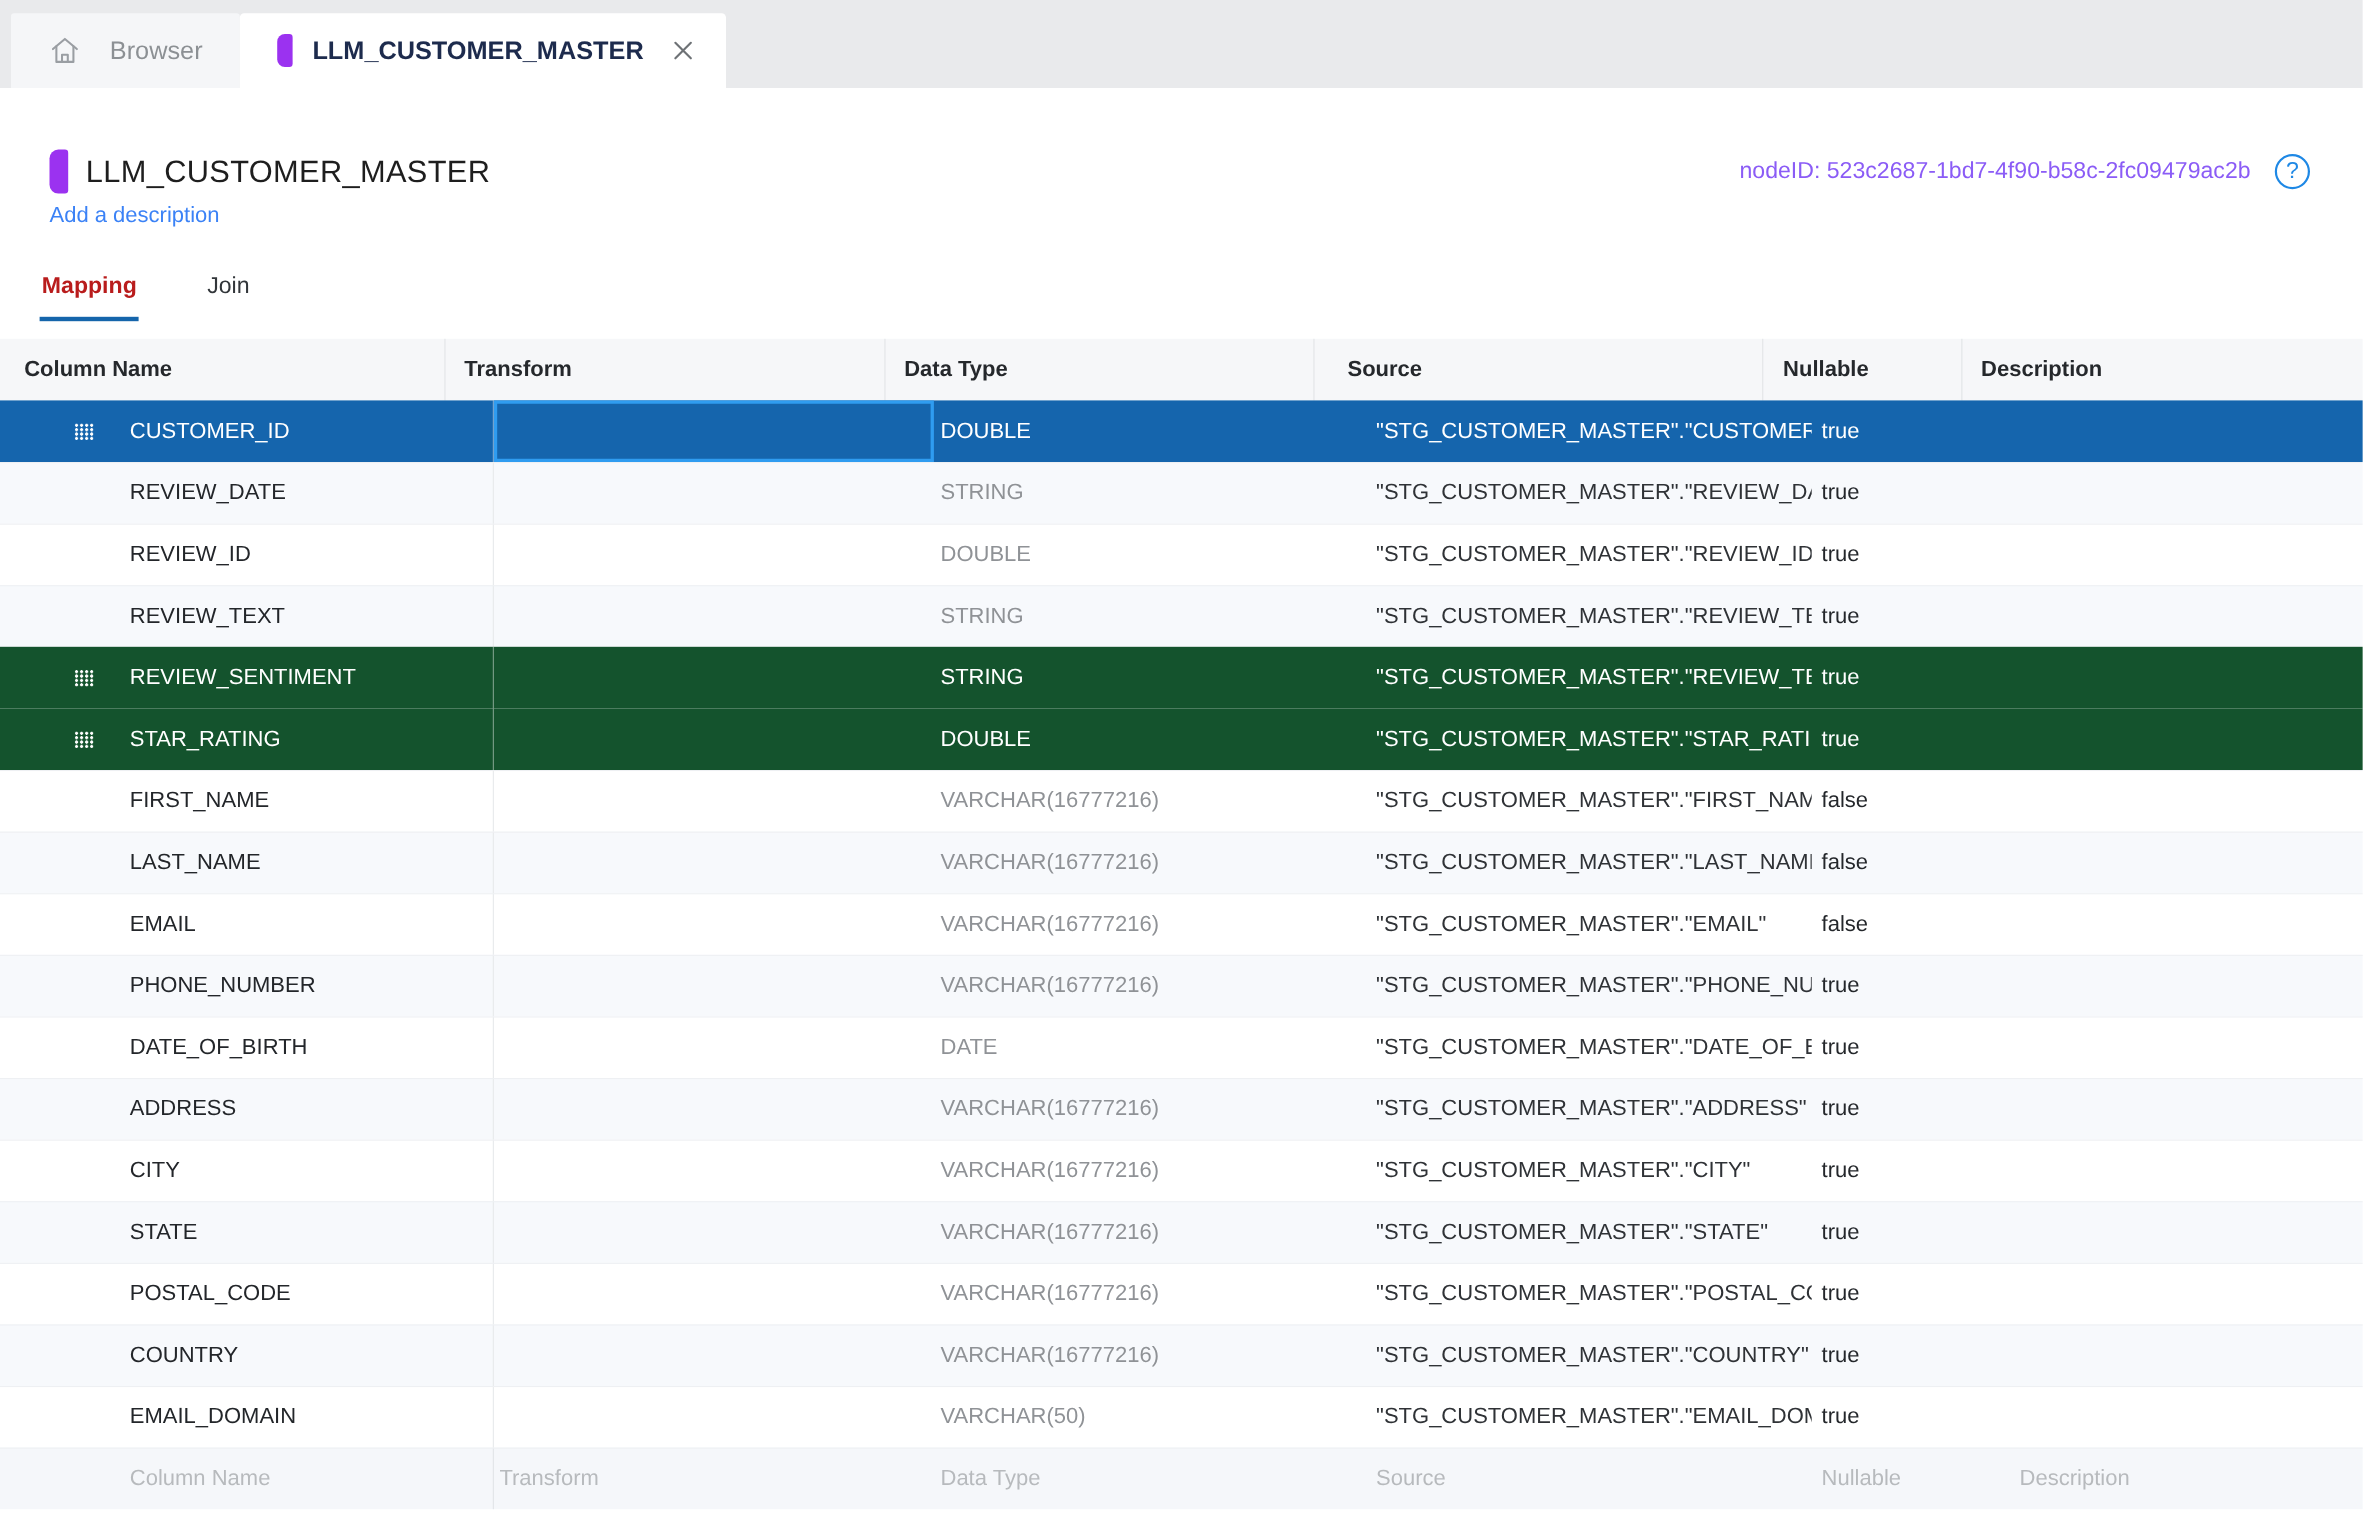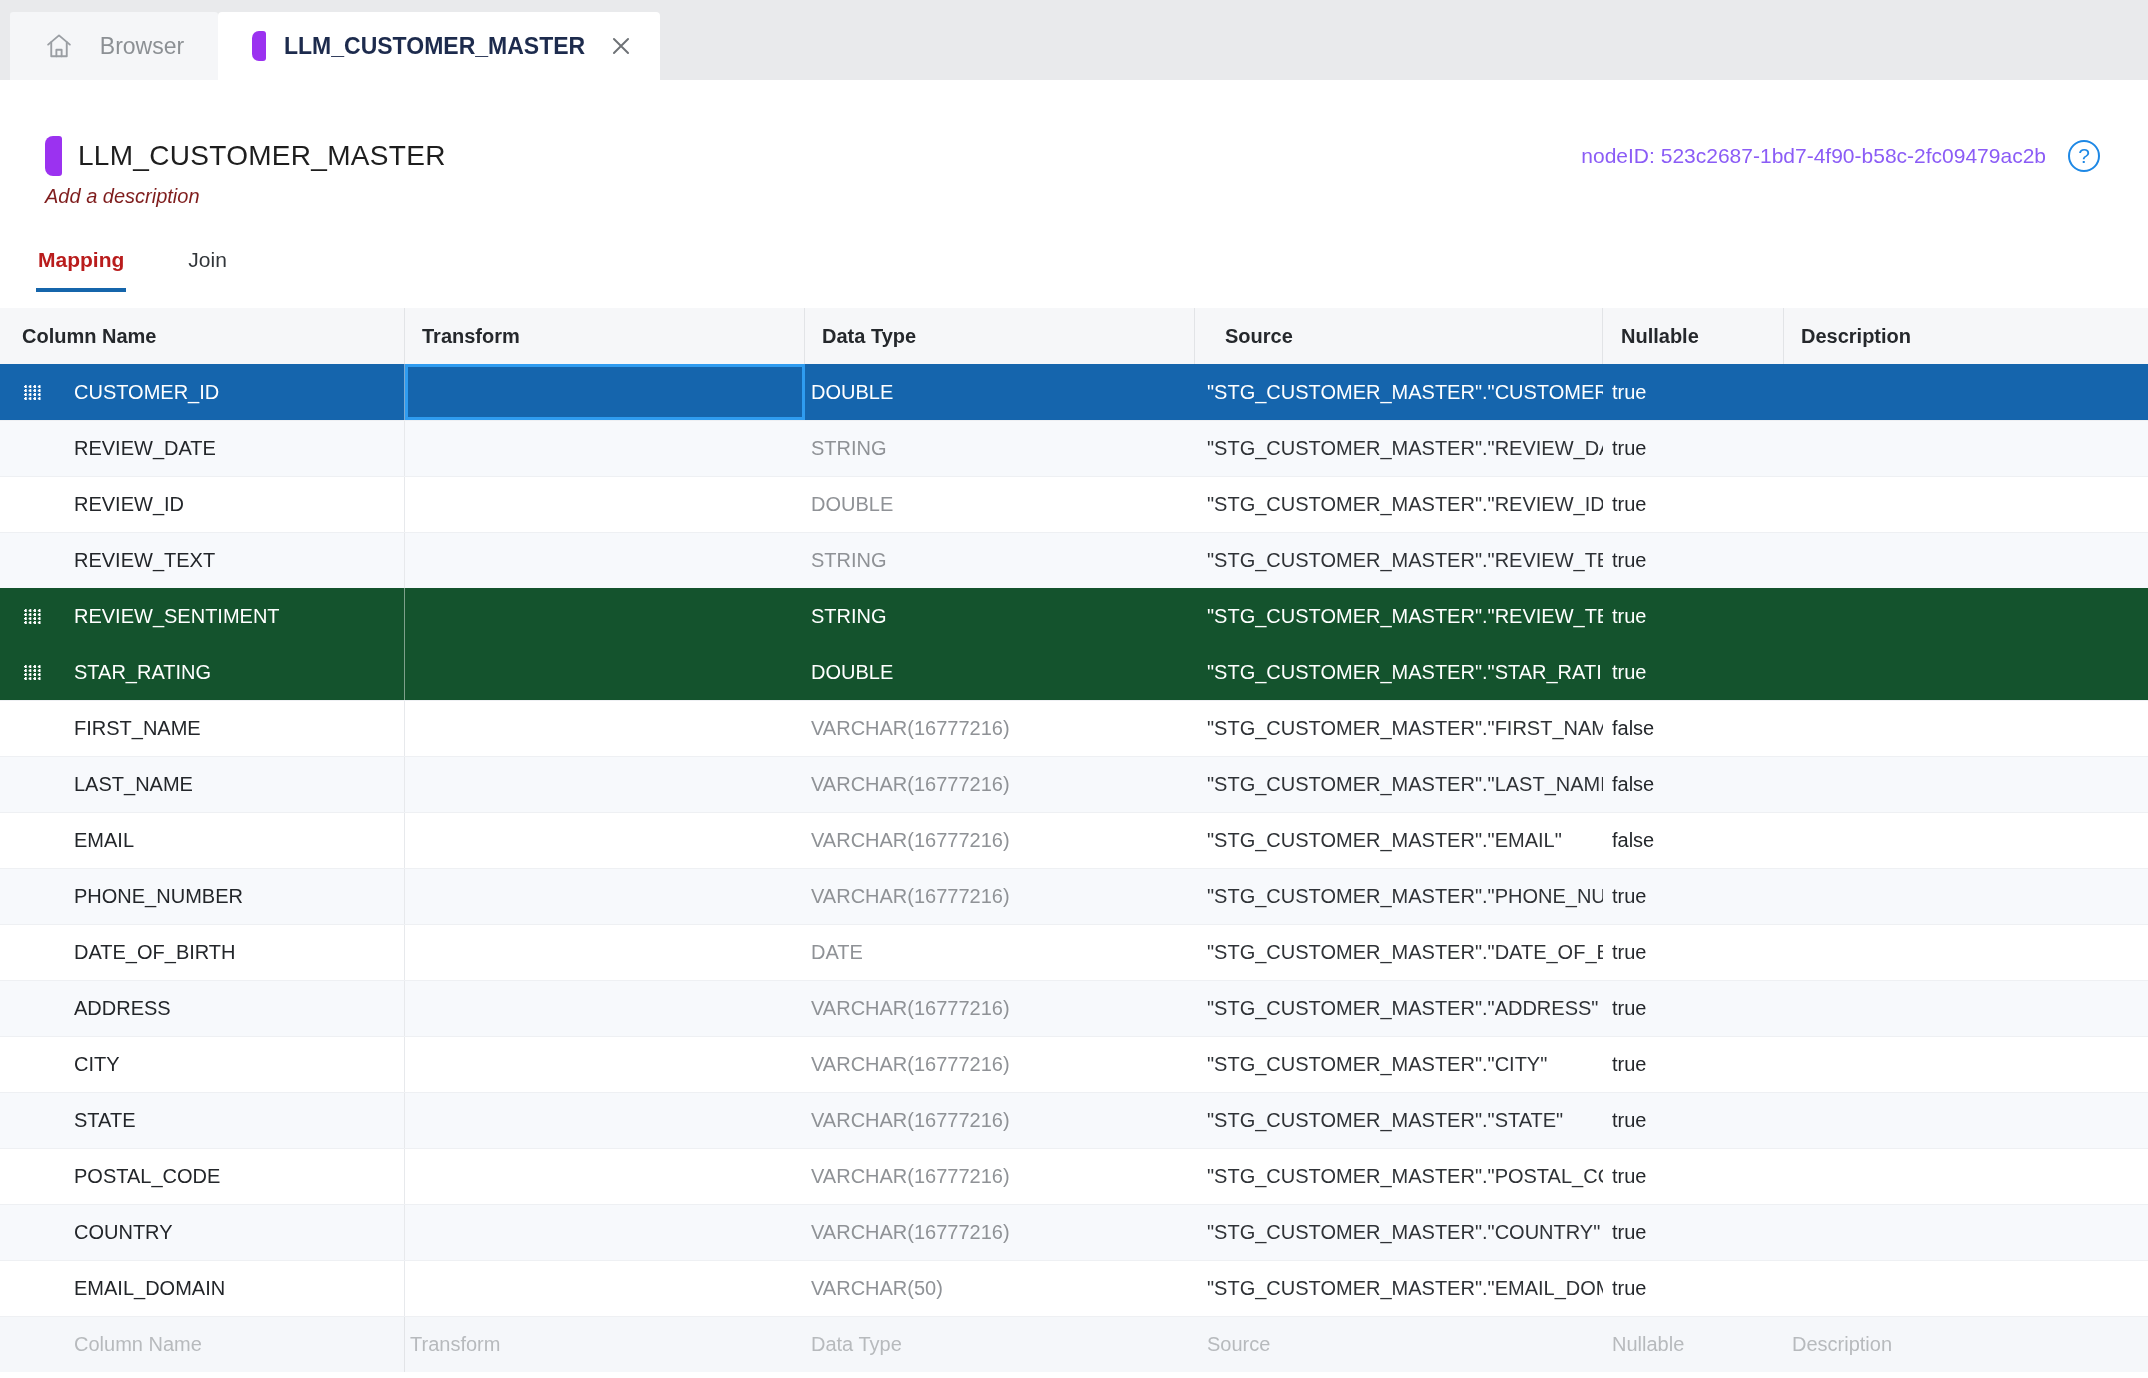--- a/index.html
+++ b/index.html
@@ -34,21 +34,21 @@
   .title-row { margin-top:56px; height:40px; display:flex; align-items:center; }
   .title-badge { width:17px; height:40px; background:#9b32f0; border-radius:8px 3px 3px 8px; flex:none; }
   .page-title { margin-left:16px; font-size:28px; font-weight:500; color:#1e1e1e; letter-spacing:0.3px; }
   .spacer { flex:1; }
   .node-id { color:#8b5cf6; font-size:21px; font-weight:400; }
   .help-icon {
     width:32px; height:32px; border:2.5px solid #1e88e5; border-radius:50%;
     color:#1e88e5; display:flex; align-items:center; justify-content:center;
     font-size:21px; font-weight:500; margin-left:22px; flex:none; cursor:pointer;
   }
-  .description { margin-top:9px; font-size:20px; line-height:23px; color:#7f1d1d; cursor:text;font-style:italic; }
+  .description { margin-top:9px; font-size:20px; line-height:23px; color:#3b82f6; cursor:text; }
 
   
   .subtabs { display:flex; gap:60px; margin-top:40px; margin-left:-9px; }
   .subtab {
     font-size:21px; padding:0 2px 16px 2px; border-bottom:4px solid transparent;
     color:#32363a; cursor:pointer;
   }
   .subtab.active { color:#b91c1c; font-weight:700; border-bottom-color:#1565ab; }
 
   
@@ -60,21 +60,21 @@
   .thead { height:56px; background:#f6f7f9; font-weight:700; color:#25282c; }
   .hcell {
     display:flex; align-items:center; padding-left:17px;
     border-right:1px solid #e2e4e7; overflow:hidden; white-space:nowrap;
   }
   .hcell:first-child { padding-left:22px; }
   .hcell:nth-child(4) { padding-left:30px; }
   .hcell:nth-child(5) { padding-left:18px; }
   .hcell:last-child { border-right:none; }
 
-  .trow { height:56px; position:relative; cursor:pointer; }
+  .trow { height:56px; position:relative; cursor:pointer;padding-left:44px; }
   .trow:not(.selected)::before {
     content:""; position:absolute; left:0; top:0; right:0; height:1px; background:#eef0f3;
   }
   .trow.alt { background:#f7f9fc; }
   .trow.selected { background:#14532d; }
   .trow.selected.active { background:#1565ad; }
 
   .cell { display:flex; align-items:center; overflow:hidden; white-space:nowrap; }
   .cell-name { padding-left:24px; border-right:1px solid #e7e9ec; color:#23262a; font-weight:500; }
   .cell-transform { padding-left:16px; cursor:text; }

